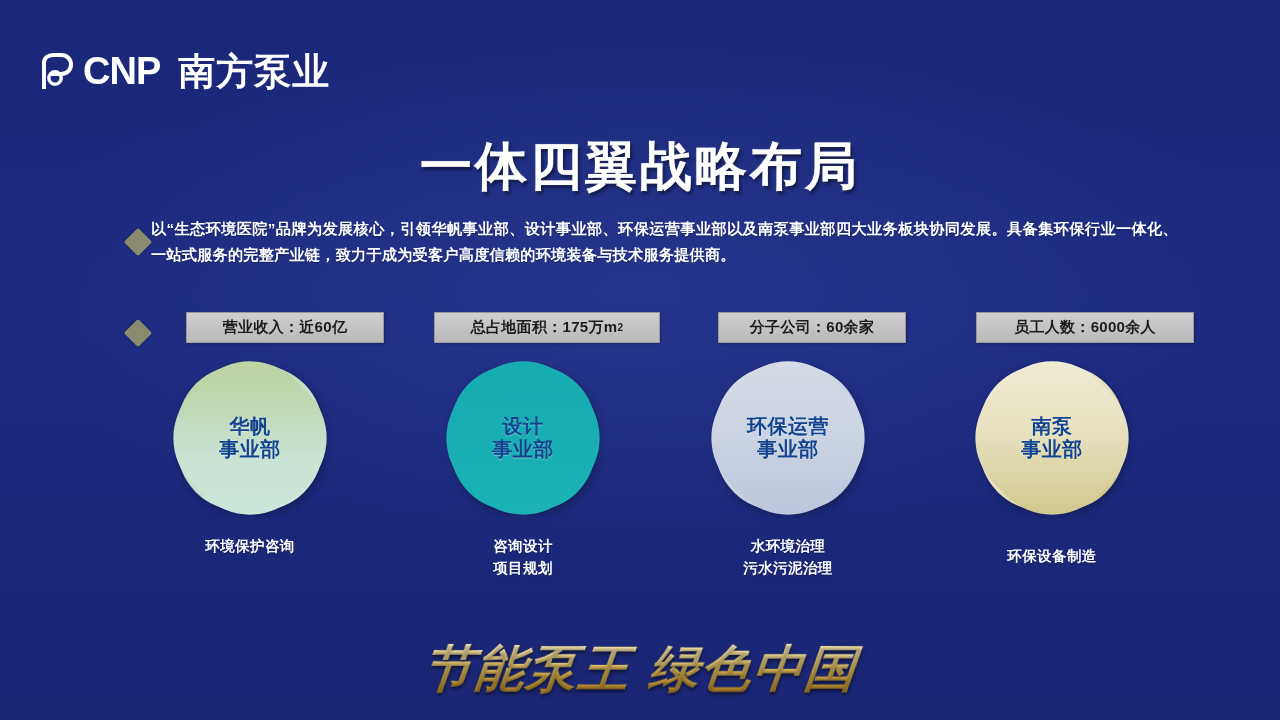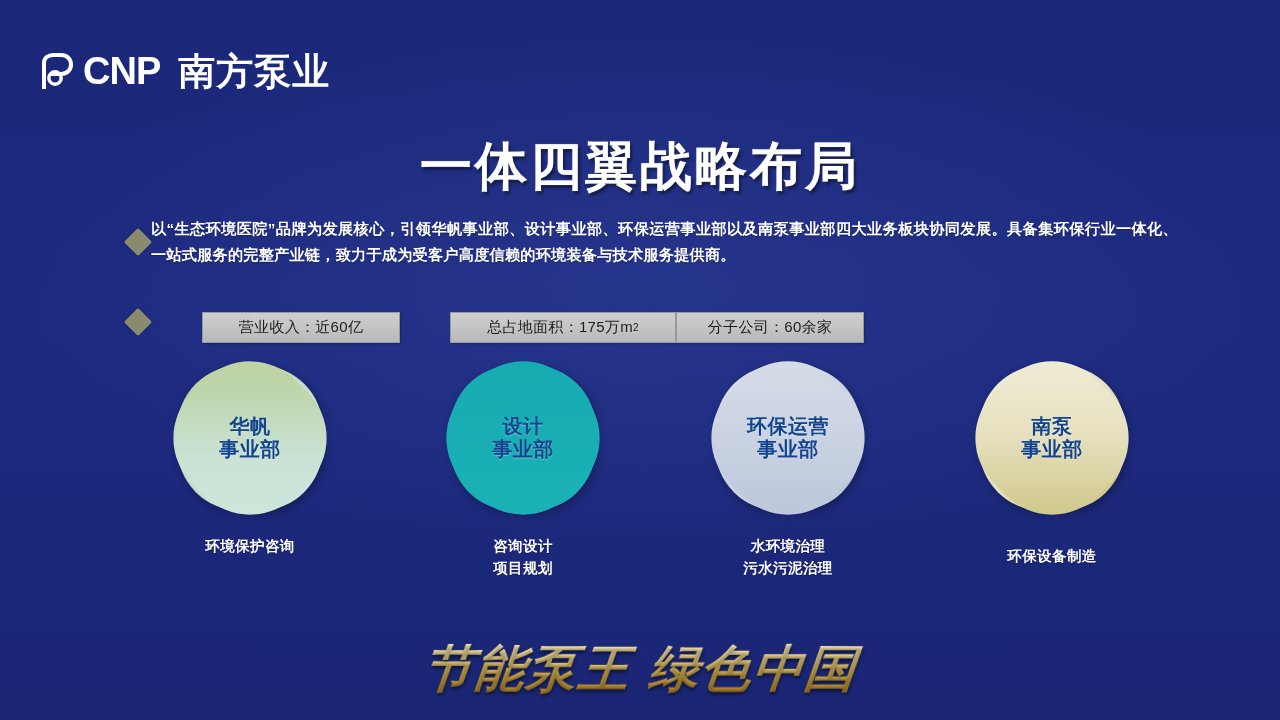--- a/index.html
+++ b/index.html
@@ -66,35 +66,35 @@
   .intro-text{
     font-size:15.2px; line-height:26px; font-weight:bold;
     color:#ffffff; text-align:justify; letter-spacing:0.2px;
     text-shadow:0 1px 1px rgba(0,0,0,0.25);
     flex:1;
   }
 
   
   .stats-row{
     position:absolute; left:128px; top:312px; width:1050px;
-    display:flex; align-items:flex-start; gap:24px;
+    display:flex; align-items:flex-end; gap:8px;font-weight:bold;
   }
   .stats-inner{ flex:1; display:flex; }
   .stat-box{
     height:31px;
     background:linear-gradient(180deg,#cfcfcf 0%, #c3c3c3 55%, #b9b9b9 100%);
     border:1px solid #9a9a9a;
     display:flex; align-items:center; justify-content:center;
     color:#1c1c1c; font-size:15px; letter-spacing:0.3px;
     box-shadow:1px 1px 2px rgba(0,0,0,0.25);
     white-space:nowrap;
   }
   .stat-box.s1{ width:198px; margin-left:30px; }
   .stat-box.s2{ width:226px; margin-left:50px; }
-  .stat-box.s3{ width:188px; }
+  .stat-box.s3{ width:188px; margin-left:58px; }
   .stat-box.s4{ width:218px; margin-left:70px; }
   .stat-box sup{ font-size:10px; vertical-align:super; }
 
   
   .shapes-row{
     position:absolute; left:0; top:365px; width:1280px; height:220px;
   }
   .pillar{
     position:absolute; top:0; width:240px; text-align:center;
   }
@@ -185,20 +185,23 @@
     <div class="stat-box s1">
       <span>营业收入：近60亿</span>
     </div>
     <div class="stat-box s2">
       <span>总占地面积：175万m</span>
         <sup>2</sup>
     </div>
     <div class="stat-box s3">
       <span>分子公司：60余家</span>
     </div>
+    <div class="stat-box s4">
+      <span>员工人数：6000余人</span>
+    </div>
   </div>
 </div>
 
 <div class="shapes-row">
 
   <div class="pillar p1">
     <div class="squircle sq-green">
       <div class="sq-label">
         <div>华帆</div>
         <div>事业部</div>

